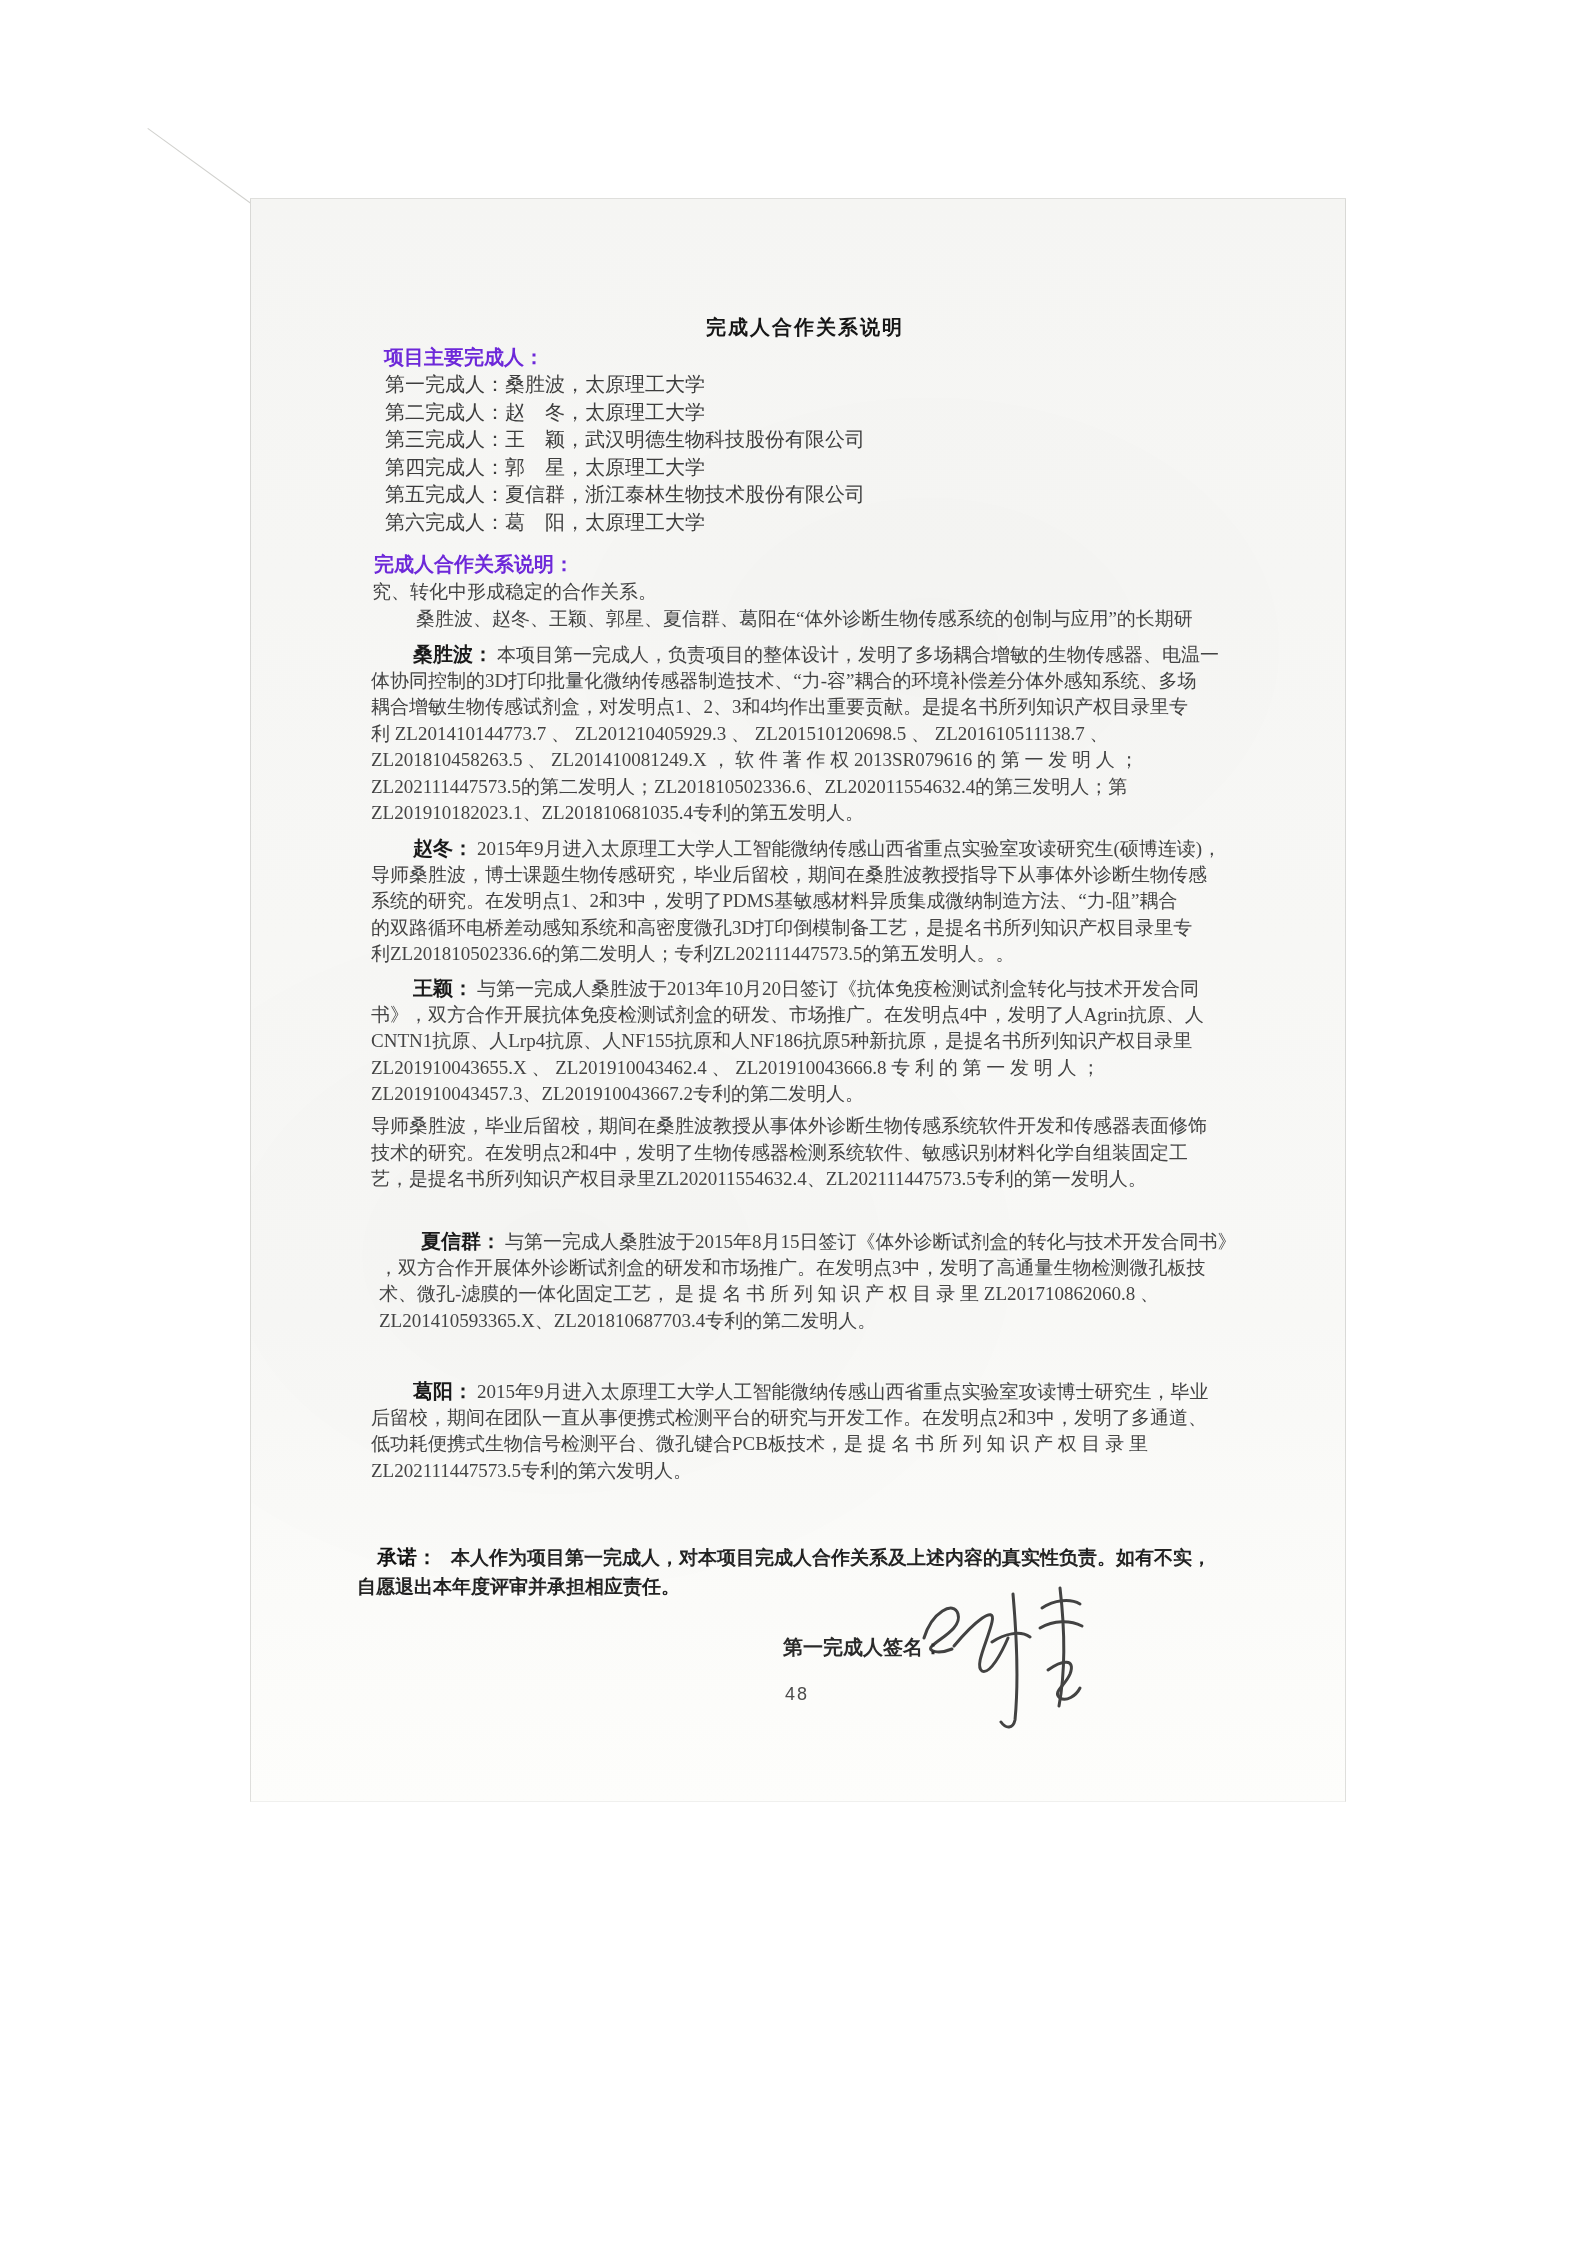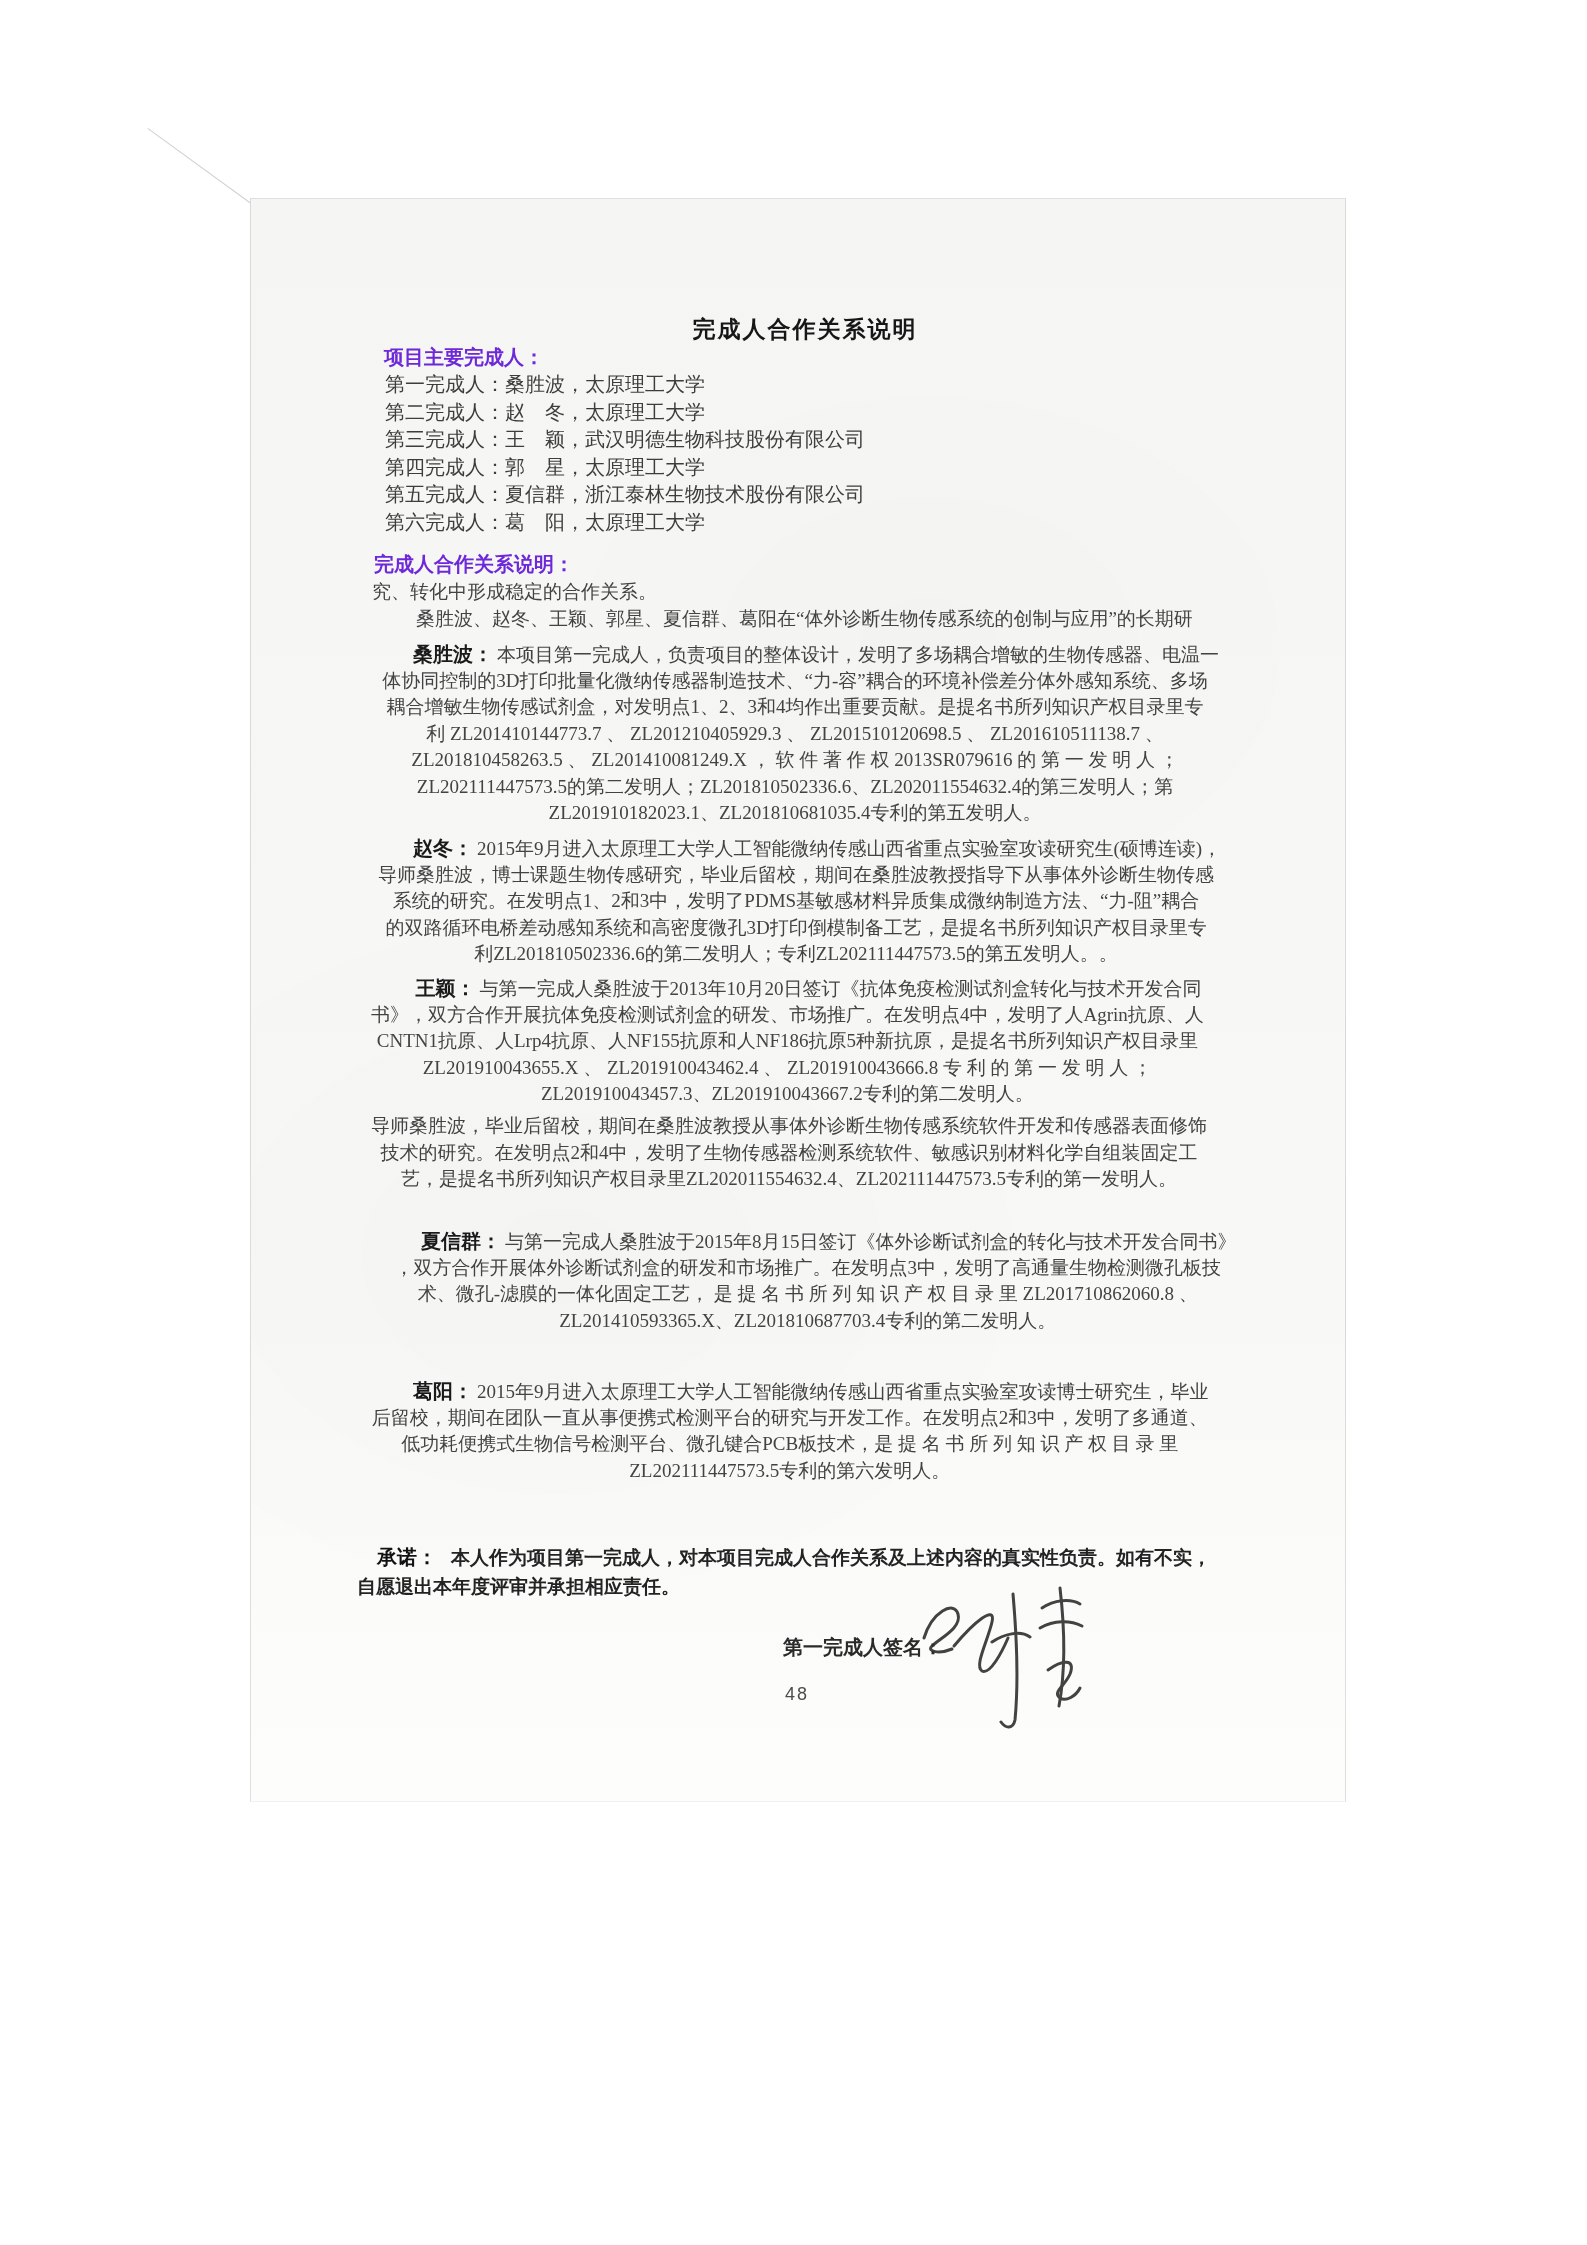--- a/index.html
+++ b/index.html
@@ -23,36 +23,36 @@
       radial-gradient(520px 380px at 28% 66%, rgba(0,0,0,0.016), transparent),
       linear-gradient(180deg,#f5f5f3 0%,#f8f8f6 70%,#fdfdfb 100%);
     border:1px solid rgba(120,120,115,.22);
     border-bottom-color:rgba(120,120,115,.04);
   }
 
   .abs{position:absolute;}
 
   .doc-title{
     left:260px;top:314px;width:1090px;text-align:center;
-    font-family:var(--f-sans);font-weight:bold;font-size:23px;
+    font-family:var(--f-sans);font-weight:bold;font-size:20px;
     letter-spacing:2px;color:#161616;
   }
   .sec-heading{
     font-family:var(--f-sans);font-weight:bold;font-size:20px;color:#6d28d9;
     white-space:nowrap;
   }
   .list{left:385px;top:371px;font-size:20px;color:#3d3d3d;}
   .list .list-line{height:27.5px;line-height:27.5px;white-space:nowrap;}
 
   .intro{left:372px;top:579px;font-size:19px;color:var(--ink);}
   .intro .line{height:26.5px;line-height:26.5px;white-space:nowrap;}
   .intro .line.first{text-indent:44px;}
 
   .para{left:371px;font-size:19px;color:var(--ink);}
-  .para .line{height:26.5px;line-height:26.5px;white-space:nowrap;text-align:center;}
+  .para .line{height:26.5px;line-height:26.5px;white-space:nowrap;}
   .para .line.first{text-indent:42px;}
   .hname{
     font-family:var(--f-sans);font-weight:bold;font-size:20px;color:var(--ink-dark);
     margin-right:4px;
   }
 
   .commitment{
     left:357px;top:1543px;font-family:var(--f-sans);font-weight:bold;
     font-size:19px;color:#232323;
   }

